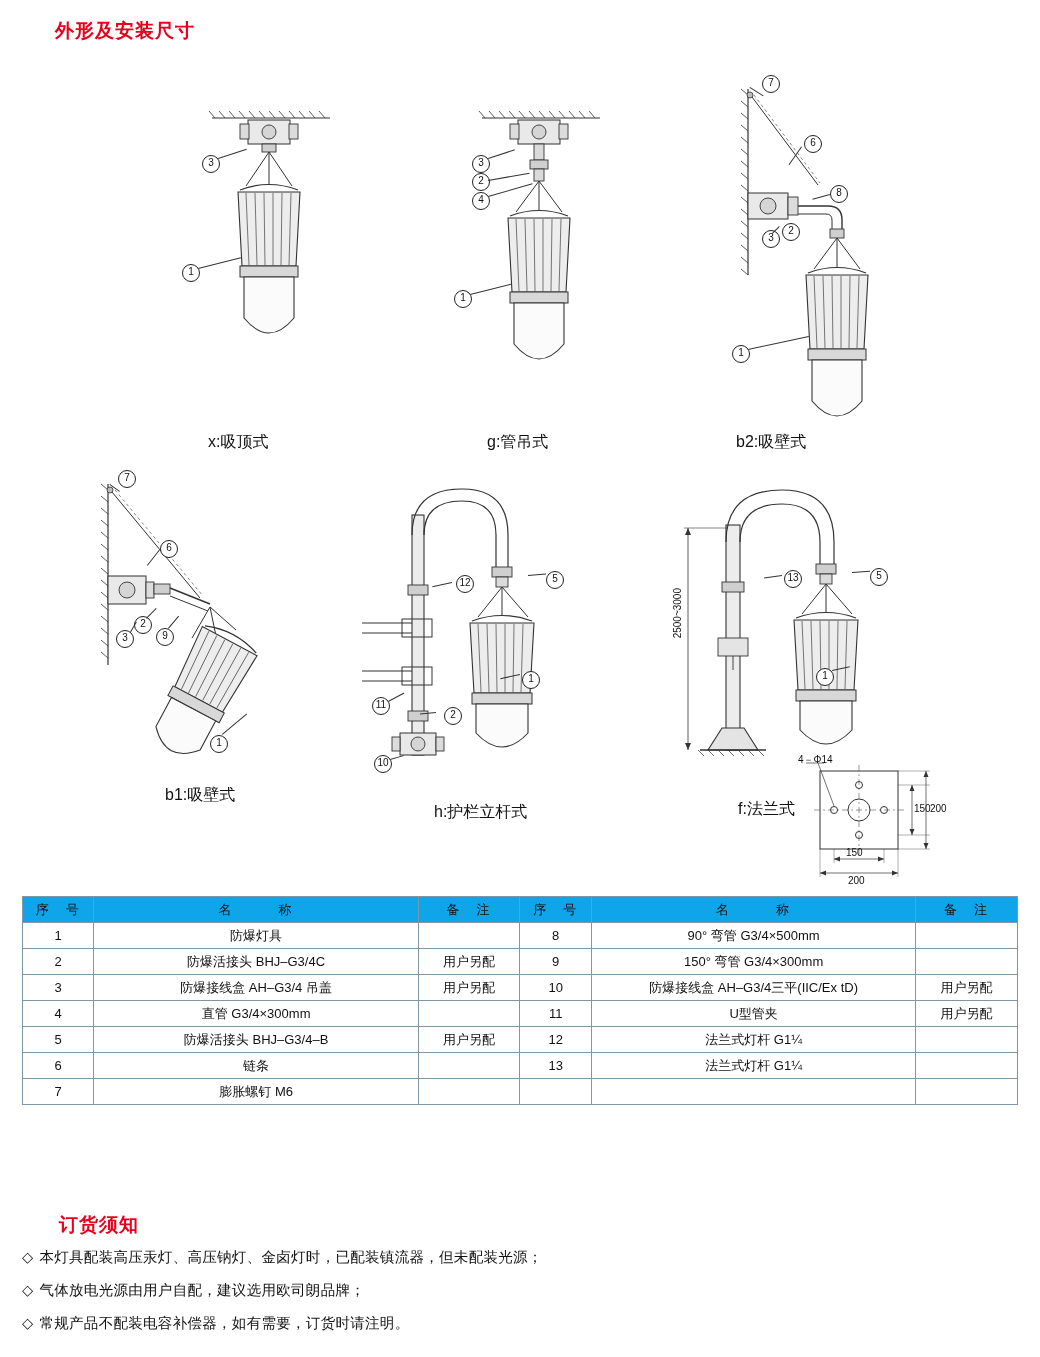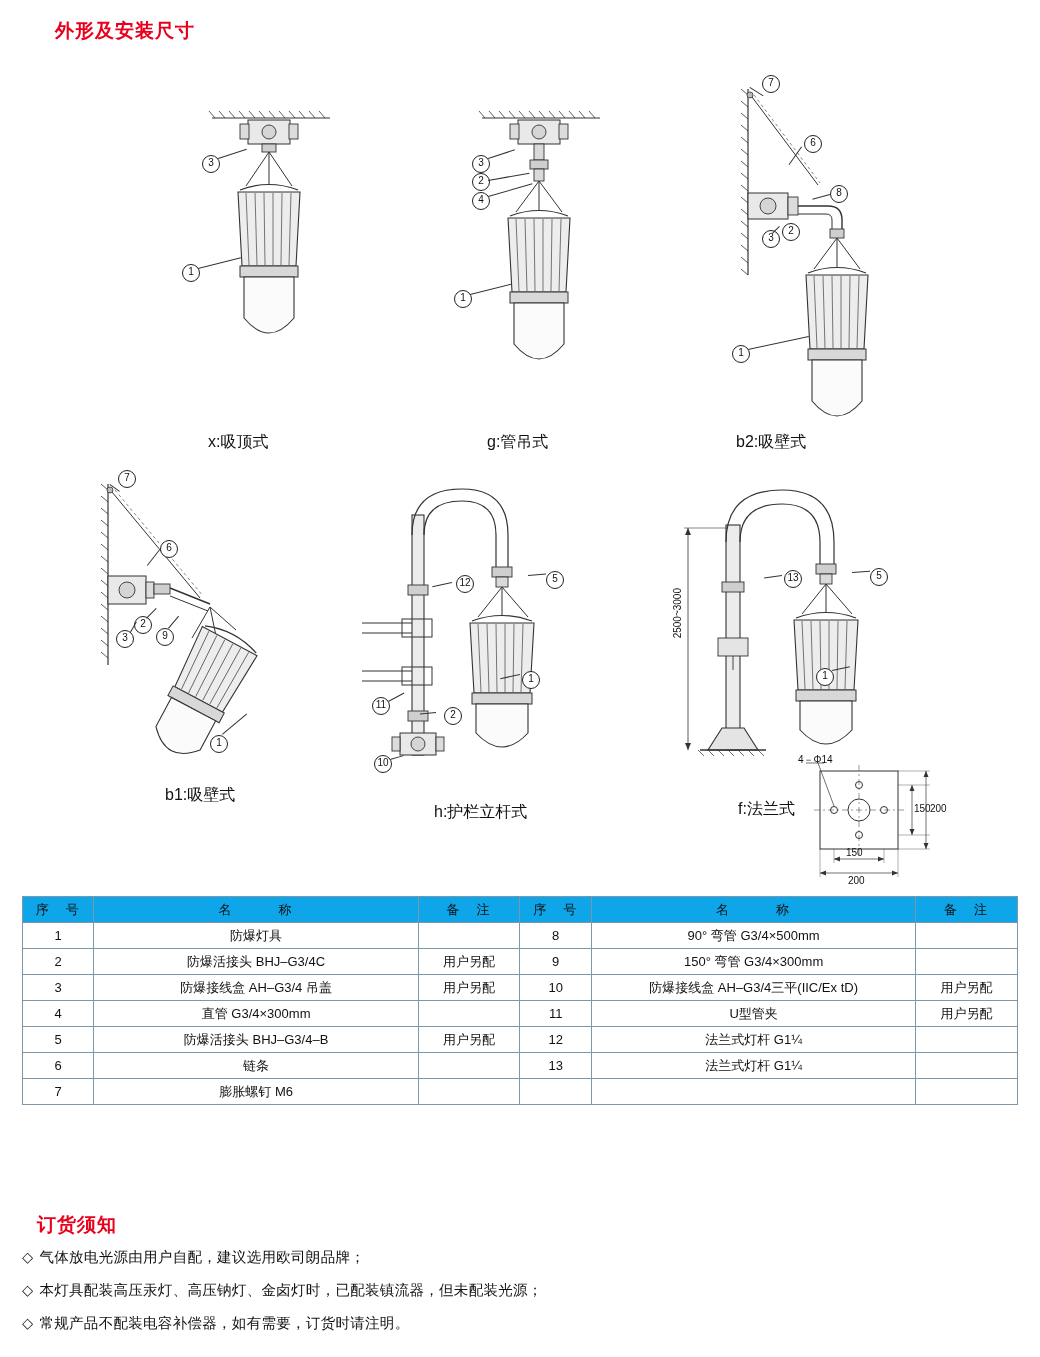--- a/index.html
+++ b/index.html
@@ -22,21 +22,21 @@
   }
   .section-title {
     position: absolute;
     font-size: 19px;
     font-weight: bold;
     color: #e8001c;
     letter-spacing: 1px;
     margin-left: 33px;
   }
   #title-outline { left: 22px; top: 18px; }
-  #title-order   { left: 4px; top: 1212px; }
+  #title-order   { left: 26px; top: 1212px; }
 
   
   .figures {
     position: absolute;
     left: 0;
     top: 55px;
     width: 1040px;
     height: 830px;
   }
   .fig {
@@ -589,23 +589,23 @@
         <td class="col-name"></td>
         <td class="col-rem"></td>
       </tr>
     </tbody>
   </table>
 
   <div class="section-title" id="title-order">订货须知</div>
 
   <div class="notes">
     <div class="note-line">
+      <span class="diamond">◇</span><span>本灯具配装高压汞灯、高压钠灯、金卤灯时，已配装镇流器，但未配装光源；</span>
+    </div>
+    <div class="note-line">
       <span class="diamond">◇</span><span>气体放电光源由用户自配，建议选用欧司朗品牌；</span>
-    </div>
-    <div class="note-line">
-      <span class="diamond">◇</span><span>本灯具配装高压汞灯、高压钠灯、金卤灯时，已配装镇流器，但未配装光源；</span>
     </div>
     <div class="note-line">
       <span class="diamond">◇</span><span>常规产品不配装电容补偿器，如有需要，订货时请注明。</span>
     </div>
   </div>
 
 </div>
 
 </body></html>

